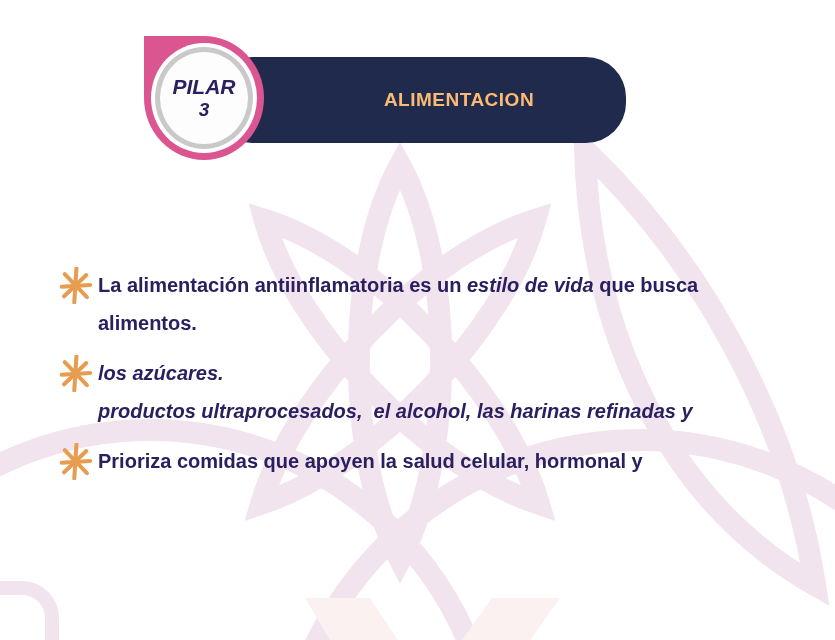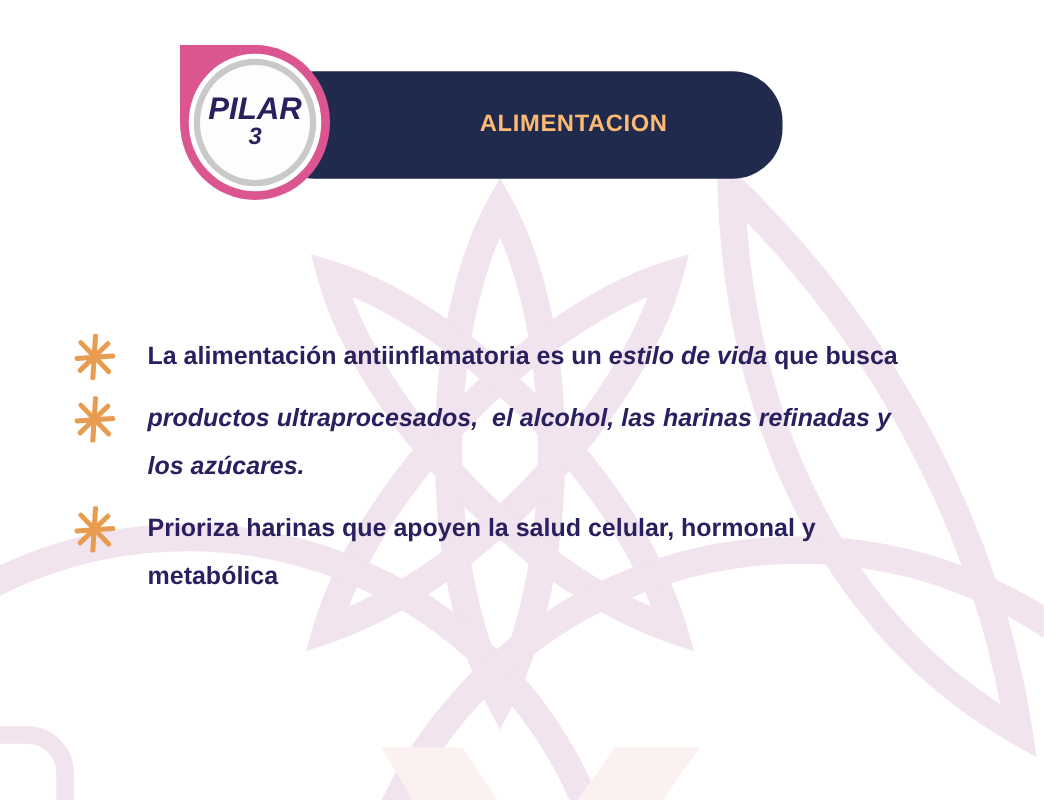--- a/index.html
+++ b/index.html
@@ -38,29 +38,29 @@
   .pillar-circle{
     position:absolute;inset:11px;
     background:#fdfdfd;
     border:5px solid var(--ring-gray,#C9C9C9);
     border-radius:50%;
     box-shadow:0 0 0 4px #ffffff;
     display:flex;flex-direction:column;justify-content:center;align-items:center;
     box-sizing:border-box;
   }
   .pillar-label{
-    color:var(--text,#2A2060);font-size:25px;font-weight:700;font-style:italic;line-height:24px;
+    color:var(--text,#2A2060);font-size:21px;font-weight:700;font-style:italic;line-height:24px;
   }
   .pillar-number{
     color:var(--text,#2A2060);font-size:19px;font-weight:700;font-style:italic;line-height:22px;
   }
 
   
   .bullets{position:absolute;left:57px;top:266px;width:720px;z-index:1;}
-  .bullet{display:flex;gap:24px;margin-bottom:12px;align-items:flex-start;}
+  .bullet{display:flex;gap:4px;margin-bottom:12px;align-items:flex-start;}
   .star{width:37px;height:37px;flex:0 0 37px;margin-top:1px;color:var(--orange,#E89C4F);}
   .bullet-text{
     color:var(--text,#2A2060);
     font-size:20px;font-weight:700;line-height:38px;
   }
   .bullet-line{white-space:pre;}
   .em{font-style:italic;}
 </style>
 </head>
 <body>
@@ -102,46 +102,46 @@
     <svg class="star" viewBox="0 0 24 24" xmlns="http://www.w3.org/2000/svg" aria-hidden="true">
       <g stroke="currentColor" stroke-width="2.6" stroke-linecap="round" fill="none">
         <line x1="12.6" y1="1" x2="11.2" y2="23"></line>
         <line x1="3" y1="12.8" x2="21.5" y2="11.6"></line>
         <line x1="5" y1="4.6" x2="19.4" y2="19.6"></line>
         <line x1="19" y1="5.2" x2="4.6" y2="19"></line>
       </g>
     </svg>
     <div class="bullet-text">
           <div class="bullet-line"><span>La alimentación antiinflamatoria es un </span><span class="em">estilo de vida</span><span> que busca</span></div>
+          <div class="bullet-line"><span>alimentos.</span></div>
         </div>
   </div>
 
   <div class="bullet">
     <svg class="star" viewBox="0 0 24 24" xmlns="http://www.w3.org/2000/svg" aria-hidden="true">
       <g stroke="currentColor" stroke-width="2.6" stroke-linecap="round" fill="none">
         <line x1="12.6" y1="1" x2="11.2" y2="23"></line>
         <line x1="3" y1="12.8" x2="21.5" y2="11.6"></line>
         <line x1="5" y1="4.6" x2="19.4" y2="19.6"></line>
         <line x1="19" y1="5.2" x2="4.6" y2="19"></line>
       </g>
     </svg>
     <div class="bullet-text">
+          <div class="bullet-line"><span class="em">los azúcares.</span></div>
           <div class="bullet-line"><span class="em">productos ultraprocesados,  el alcohol, las harinas refinadas y</span></div>
-          <div class="bullet-line"><span class="em">los azúcares.</span></div>
         </div>
   </div>
 
   <div class="bullet">
     <svg class="star" viewBox="0 0 24 24" xmlns="http://www.w3.org/2000/svg" aria-hidden="true">
       <g stroke="currentColor" stroke-width="2.6" stroke-linecap="round" fill="none">
         <line x1="12.6" y1="1" x2="11.2" y2="23"></line>
         <line x1="3" y1="12.8" x2="21.5" y2="11.6"></line>
         <line x1="5" y1="4.6" x2="19.4" y2="19.6"></line>
         <line x1="19" y1="5.2" x2="4.6" y2="19"></line>
       </g>
     </svg>
     <div class="bullet-text">
-          <div class="bullet-line"><span>Prioriza harinas que apoyen la salud celular, hormonal y</span></div>
-          <div class="bullet-line"><span>metabólica</span></div>
+          <div class="bullet-line"><span>Prioriza comidas que apoyen la salud celular, hormonal y</span></div>
         </div>
   </div>
 </main>
 </div>
 
 </body></html>

